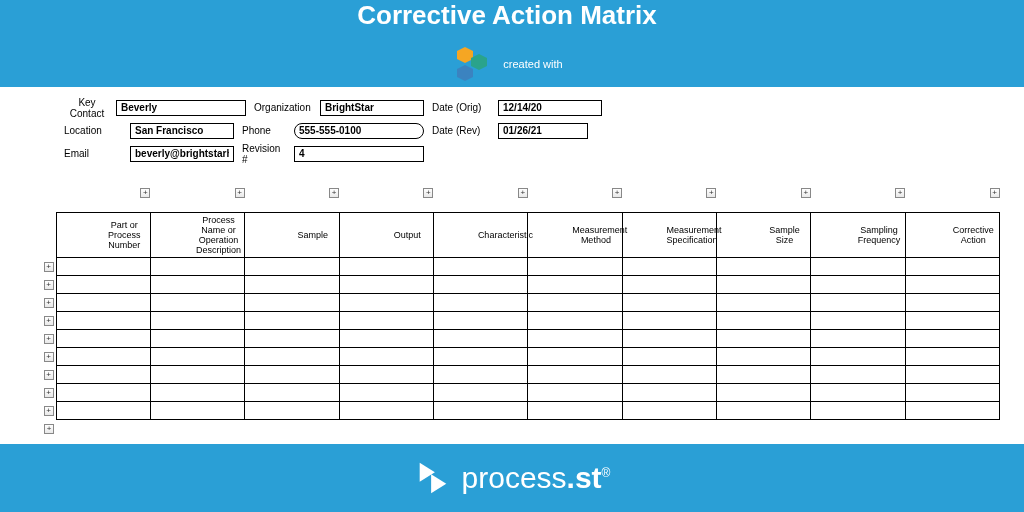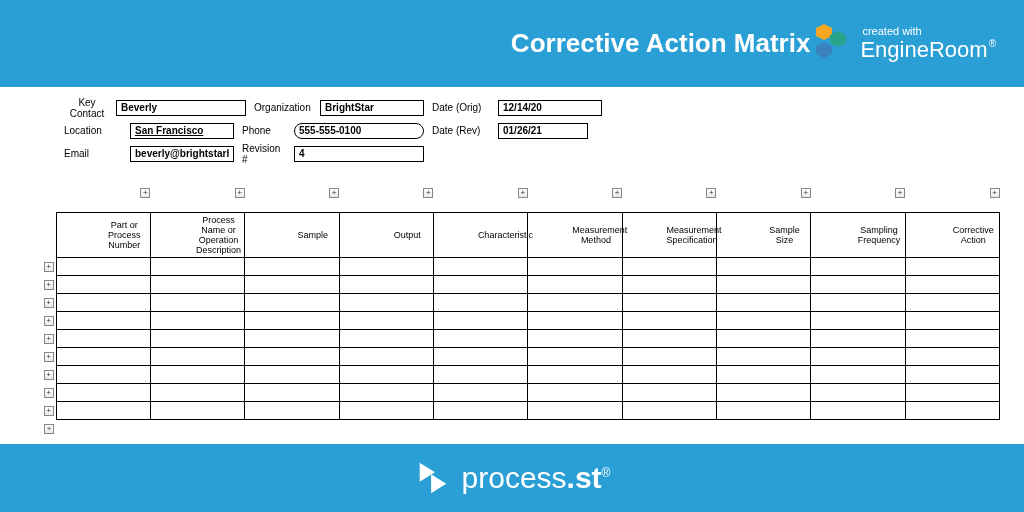--- a/index.html
+++ b/index.html
@@ -4,22 +4,23 @@
 <style>
   * { box-sizing: border-box; margin: 0; padding: 0; }
   html, body { width: 1024px; height: 512px; font-family: Arial, Helvetica, sans-serif; overflow: hidden; }
   body { display: flex; flex-direction: column; }
 
   .header {
     background: #2a9fd6;
     height: 92px;
     display: flex;
     align-items: center;
-    justify-content: flex-end;
+    justify-content: space-between;
     padding: 0 28px 0 18px;
+    flex-direction: column;
   }
   .title {
     color: #fff;
     font-size: 26px;
     font-weight: 700;
   }
   .branding {
     display: flex;
     align-items: center;
     gap: 8px;
@@ -120,25 +121,20 @@
       <svg viewBox="0 0 42 42" width="42" height="42">
         <g>
           <polygon points="14,2 22,6 22,14 14,18 6,14 6,6" fill="#f5a623"></polygon>
           <polygon points="28,9 36,13 36,21 28,25 20,21 20,13" fill="#2aa38b"></polygon>
           <polygon points="14,20 22,24 22,32 14,36 6,32 6,24" fill="#3b83c0"></polygon>
         </g>
       </svg>
     </div>
     <div class="brand-text">
       <span class="brand-created">created with</span>
-      <span class="brand-name">
-        <span>Engine</span>
-          <span class="light">Room</span>
-          <sup>®</sup>
-      </span>
     </div>
   </div>
 </div>
 
 <div class="main">
 
   <div class="form-area">
     <div class="form-row">
       <div class="form-group">
         <span class="form-label r2" style="width:46px;text-align:center;line-height:1.1">Key Contact</span>
@@ -149,21 +145,21 @@
         <input class="form-input" style="width: 104px;" value="BrightStar">
       </div>
       <div class="form-group">
         <span class="form-label" style="width:60px">Date (Orig)</span>
         <input class="form-input" style="width: 104px;" value="12/14/20">
       </div>
     </div>
     <div class="form-row">
       <div class="form-group">
         <span class="form-label">Location</span>
-        <input class="form-input" style="width: 104px; text-decoration: underline;" value="San Francisco">
+        <input class="form-input" style="width: 104px;" value="San Francisco">
       </div>
       <div class="form-group">
         <span class="form-label r2" style="width:46px">Phone</span>
         <input class="form-input" style="width: 130px; border-radius: 8px;" value="555-555-0100">
       </div>
       <div class="form-group">
         <span class="form-label" style="width:60px">Date (Rev)</span>
         <input class="form-input" style="width: 90px;" value="01/26/21">
       </div>
     </div>

